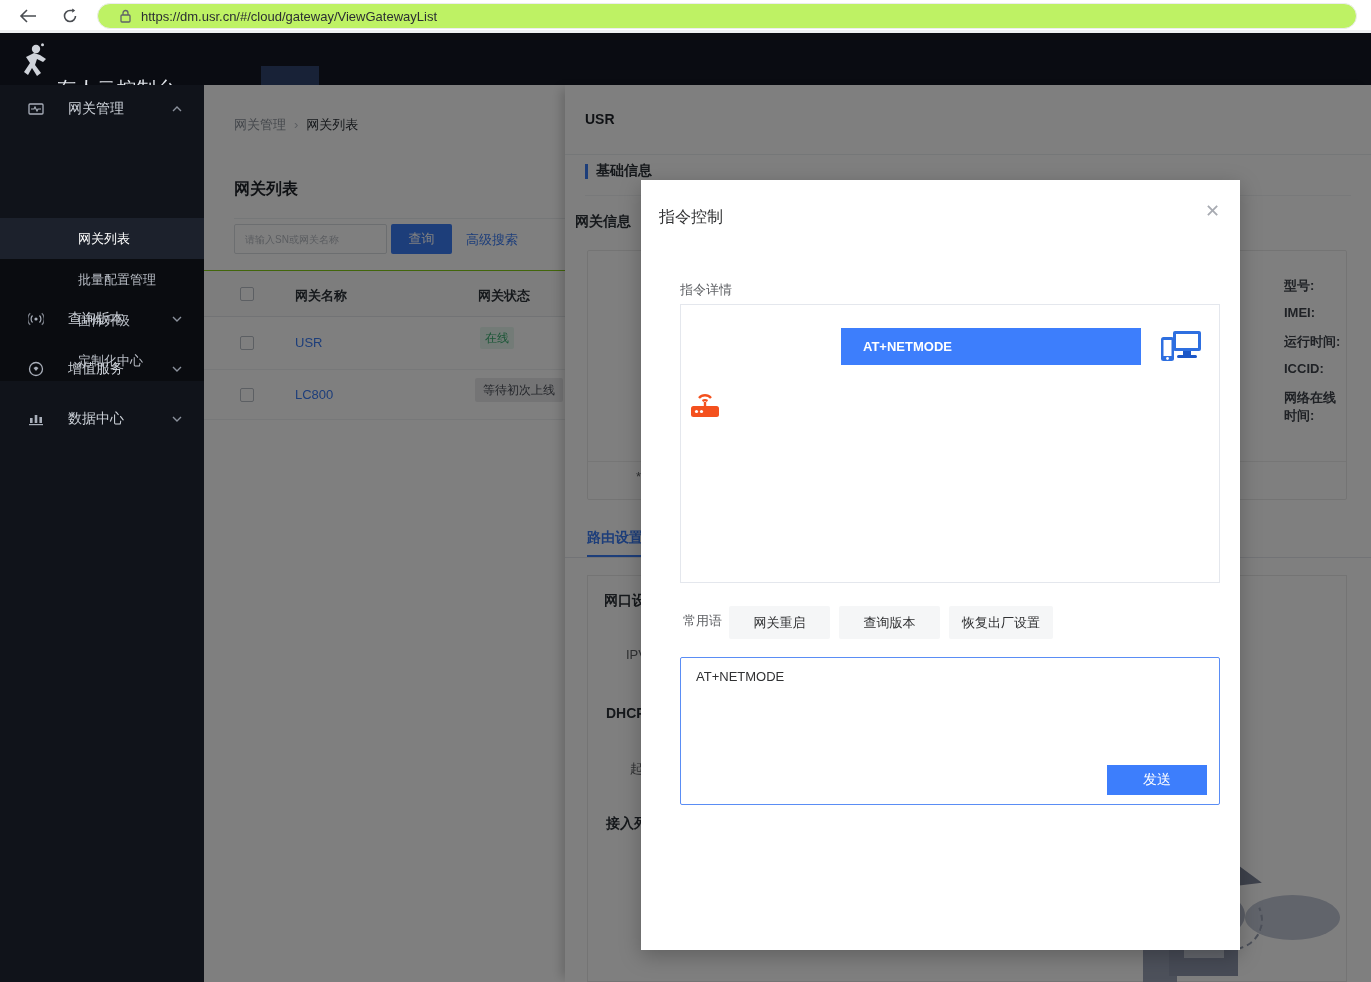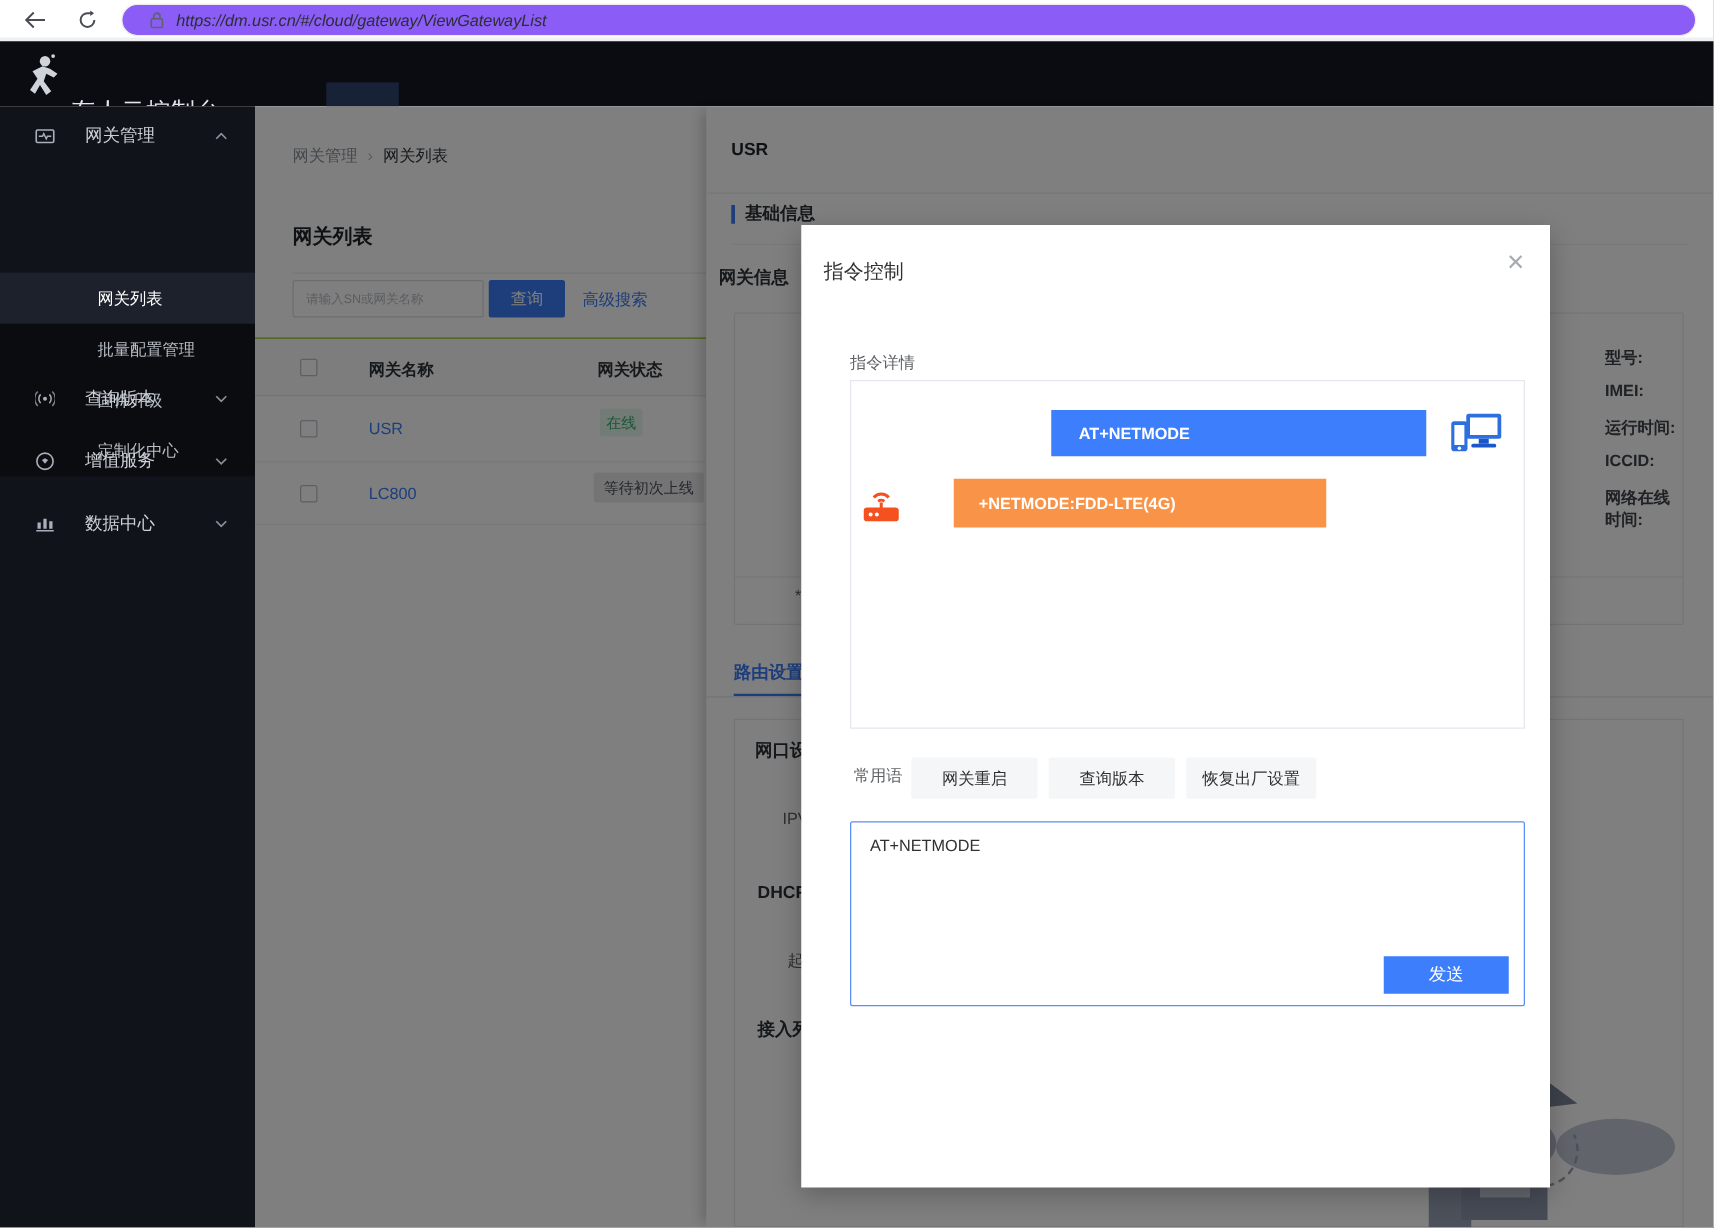--- a/index.html
+++ b/index.html
@@ -3,21 +3,21 @@
 <meta charset="utf-8">
 <style>
   html,body{margin:0;padding:0;background:#888;}
   *{box-sizing:border-box;font-family:"Liberation Sans","DejaVu Sans",sans-serif;}
   #page{position:relative;width:1371px;height:982px;background:#fff;overflow:hidden;}
   .abs{position:absolute;}
 
   
   #chrome{left:0;top:0;width:1371px;height:33px;background:#fff;border-bottom:3px solid #eef0f2;}
   .chrome-btn{top:5px;width:24px;height:22px;color:#4a4d52;display:flex;align-items:center;justify-content:center;cursor:pointer;}
-  #url-pill{left:97px;top:3px;width:1260px;height:26px;border:1px solid #ececee;border-radius:13px;background:#8b5cf6;display:flex;align-items:center;font-style:italic;}
+  #url-pill{left:97px;top:3px;width:1260px;height:26px;border:1px solid #ececee;border-radius:13px;background:#bef264;display:flex;align-items:center;}
   #url-text{font-size:13px;color:#2b2e33;margin-left:10px;}
 
   
   #appheader{left:0;top:33px;width:1371px;height:52px;background:#0a0c12;}
   #brand-title{left:57px;top:43px;font-size:19px;color:#e2e6ec;letter-spacing:1px;}
   #brand-sub{left:66px;top:66px;font-size:11px;color:#9aa1ab;}
   .nav-tab{top:33px;height:52px;display:flex;align-items:center;justify-content:center;font-size:13px;color:#c6cbd3;cursor:pointer;}
   .nav-tab.active{background:#182237;color:#4273de;}
 
   
@@ -265,21 +265,20 @@
       <div id="bubble-sent">AT+NETMODE</div>
       <svg id="dev-icon" width="44" height="38" viewBox="0 0 44 38">
         <rect x="14" y="2" width="28" height="20" rx="2" fill="#2e6fe0"></rect>
         <rect x="17" y="5" width="22" height="14" fill="#fff"></rect>
         <rect x="24" y="22" width="8" height="4" fill="#1b57c8"></rect>
         <rect x="18" y="26" width="20" height="3" rx="1.5" fill="#1b57c8"></rect>
         <rect x="2" y="8" width="13" height="24" rx="2.5" fill="#2e6fe0"></rect>
         <rect x="4.5" y="11" width="8" height="16" fill="#fff"></rect>
         <circle cx="8.5" cy="29.5" r="1.4" fill="#fff"></circle>
       </svg>
-      <div id="bubble-recv">+NETMODE:FDD-LTE(4G)</div>
       <svg id="router-icon" width="36" height="36" viewBox="0 0 36 36">
         <path d="M12 14 a8 8 0 0 1 12 0" fill="none" stroke="#f4511e" stroke-width="2.4"></path>
         <path d="M15.5 17 a4.5 4.5 0 0 1 5 0" fill="none" stroke="#f4511e" stroke-width="2.2"></path>
         <line x1="18" y1="18" x2="18" y2="23" stroke="#f4511e" stroke-width="2.4"></line>
         <rect x="4" y="22" width="28" height="11" rx="2.5" fill="#f4511e"></rect>
         <circle cx="9.5" cy="27.5" r="1.6" fill="#fff"></circle>
         <circle cx="14.5" cy="27.5" r="1.6" fill="#fff"></circle>
       </svg>
     </div>
     <div id="quick-label" class="abs">常用语</div>

